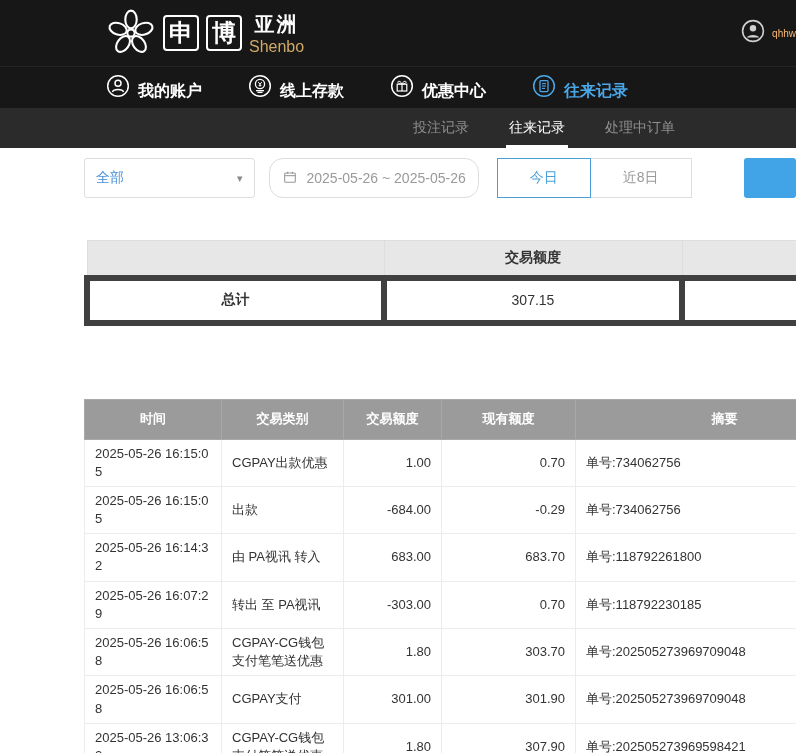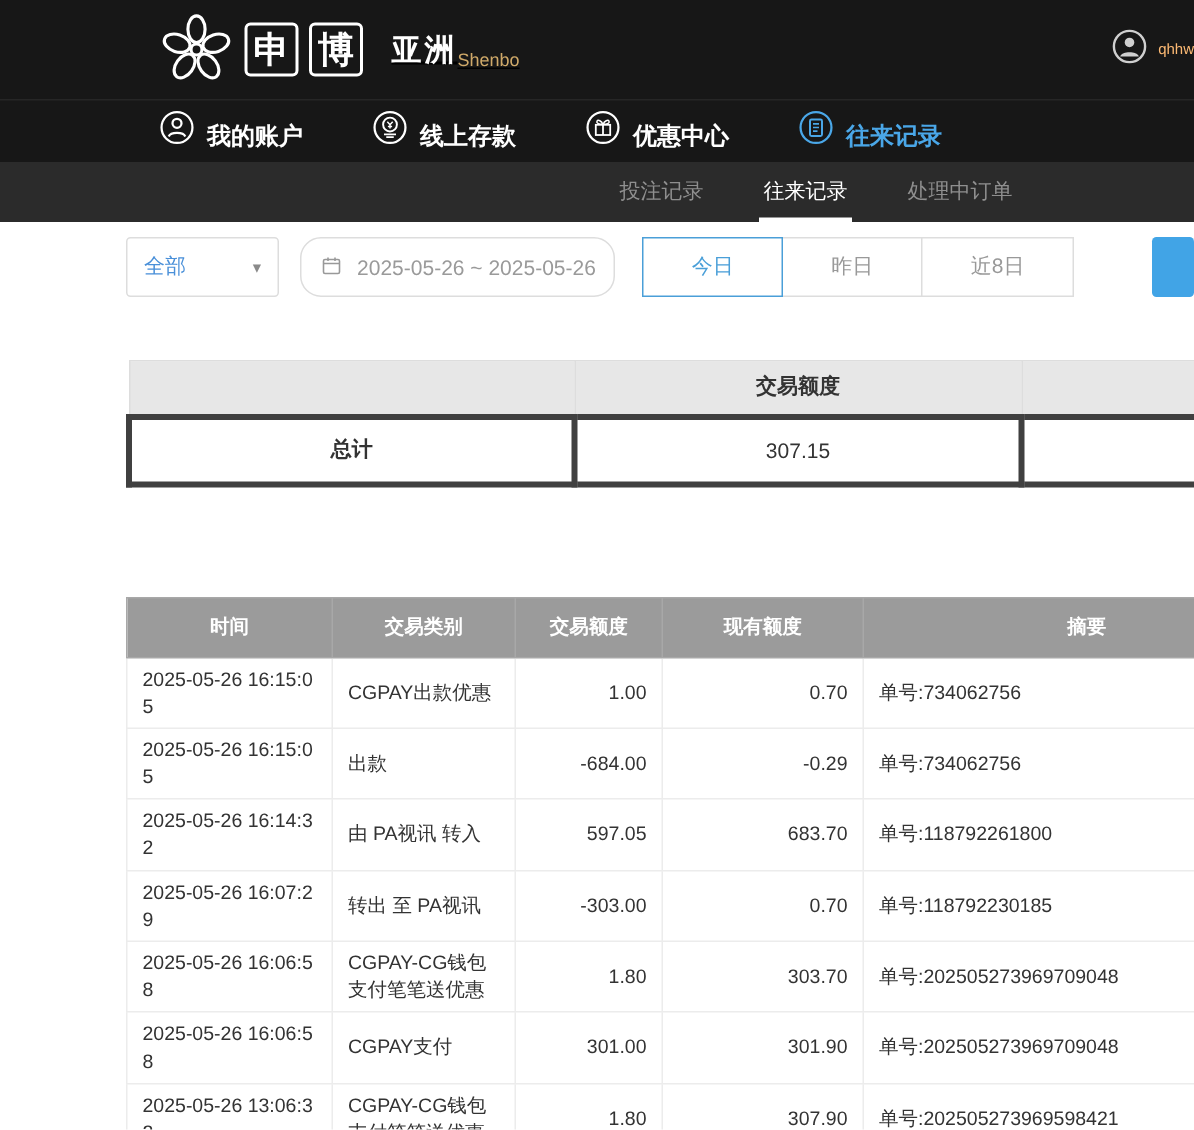--- a/index.html
+++ b/index.html
@@ -7,23 +7,23 @@
     font-family:"Liberation Sans","DejaVu Sans",sans-serif; }
 
   
   .top-header { height:66px; background:#171717; display:flex; align-items:center;
     justify-content:space-between; padding-left:106px; }
   .logo { display:flex; align-items:center; gap:7px; }
   .logo svg { display:block; }
   .logo-box { width:36px; height:36px; border:2px solid #fff; border-radius:4px;
     color:#fff; font-size:24px; font-weight:bold; display:flex; align-items:center;
     justify-content:center; }
-  .logo-right { display:flex; flex-direction:row; align-items:center; margin-left:12px;text-decoration:underline; }
+  .logo-right { display:flex; flex-direction:column; align-items:center; margin-left:0; }
   .logo-region { color:#fff; font-size:20px; font-weight:bold; letter-spacing:2px; }
-  .logo-sub { color:#cfa969; font-size:12px; align-self:flex-end; }
+  .logo-sub { color:#cfa969; font-size:16px; align-self:flex-end; }
   .user-area { display:flex; align-items:center; gap:7px; white-space:nowrap; cursor:pointer; }
   .user-name { color:#fdba74; font-size:10px;text-align:right; }
 
   
   .main-nav { height:42px; background:#171717; border-top:1px solid #262626;
     display:flex; align-items:center; gap:46px; padding-left:106px; }
   .nav-item { display:flex; align-items:flex-end; gap:8px; color:#fff; font-size:16px;
     font-weight:bold; white-space:nowrap; cursor:pointer; }
   .nav-item svg { width:24px; height:24px; }
   .nav-item.active { color:#4aa7e8; }
@@ -51,21 +51,21 @@
   .qbtn { height:40px; padding:0 32px; background:#fff; border:1px solid #ddd;
     color:#999; font-size:14px; margin-left:-1px; cursor:pointer; white-space:nowrap; }
   .qbtn.active { border-color:#4a9fd8; color:#4a9fd8; position:relative; z-index:1; }
   .search-btn { height:40px; width:62px; margin-left:52px; background:#41a4e6;
     border:none; border-radius:3px; cursor:pointer; }
 
   
   .summary-table { margin-top:42px; width:790px; border-collapse:collapse; table-layout:fixed; }
   .summary-table th { height:37px; background:#e7e7e7; border:1px solid #ddd;
     font-size:14px; color:#333; font-weight:bold; text-align:center; }
-  .summary-table td { height:45px; border:4px solid #404040; font-size:14px;
+  .summary-table td { height:45px; border:6px solid #404040; font-size:14px;
     color:#333; text-align:center; }
   .bold { font-weight:bold; }
 
   
   .records-table { margin-top:73px; width:790px; border-collapse:collapse; table-layout:fixed; }
   .records-table th { height:40px; background:#9b9b9b; border:1px solid #a8a8a8;
     color:#fff; font-size:13px; font-weight:bold; text-align:center; }
   .records-table td { border:1px solid #ececec; font-size:13px; color:#333;
     padding:5px 10px; line-height:1.4; height:40px; word-break:break-all; }
   .c-time { padding-left:10px; }
@@ -174,21 +174,20 @@
             <rect x="4" y="6" width="16" height="14" rx="1.5" fill="none" stroke="#999" stroke-width="1.6"></rect>
             <line x1="4" y1="10" x2="20" y2="10" stroke="#999" stroke-width="1.6"></line>
             <line x1="8.5" y1="4" x2="8.5" y2="7.5" stroke="#999" stroke-width="1.6"></line>
             <line x1="15.5" y1="4" x2="15.5" y2="7.5" stroke="#999" stroke-width="1.6"></line>
           </svg>
       </span>
       <span>2025-05-26 ~ 2025-05-26</span>
     </div>
     <div class="quick-group">
       <button class="qbtn active">今日</button>
-      <button class="qbtn">昨日</button>
       <button class="qbtn">近8日</button>
     </div>
     <button class="search-btn"></button>
   </div>
 
   <table class="summary-table">
     <colgroup>
         <col style="width:297px">
         <col style="width:298px">
         <col>
@@ -237,21 +236,21 @@
       <tr>
         <td class="c-time">2025-05-26 16:15:05</td>
         <td class="c-type">出款</td>
         <td class="c-amount">-684.00</td>
         <td class="c-balance">-0.29</td>
         <td class="c-summary">单号:734062756</td>
       </tr>
       <tr>
         <td class="c-time">2025-05-26 16:14:32</td>
         <td class="c-type">由 PA视讯 转入</td>
-        <td class="c-amount">597.05</td>
+        <td class="c-amount">683.00</td>
         <td class="c-balance">683.70</td>
         <td class="c-summary">单号:118792261800</td>
       </tr>
       <tr>
         <td class="c-time">2025-05-26 16:07:29</td>
         <td class="c-type">转出 至 PA视讯</td>
         <td class="c-amount">-303.00</td>
         <td class="c-balance">0.70</td>
         <td class="c-summary">单号:118792230185</td>
       </tr>

